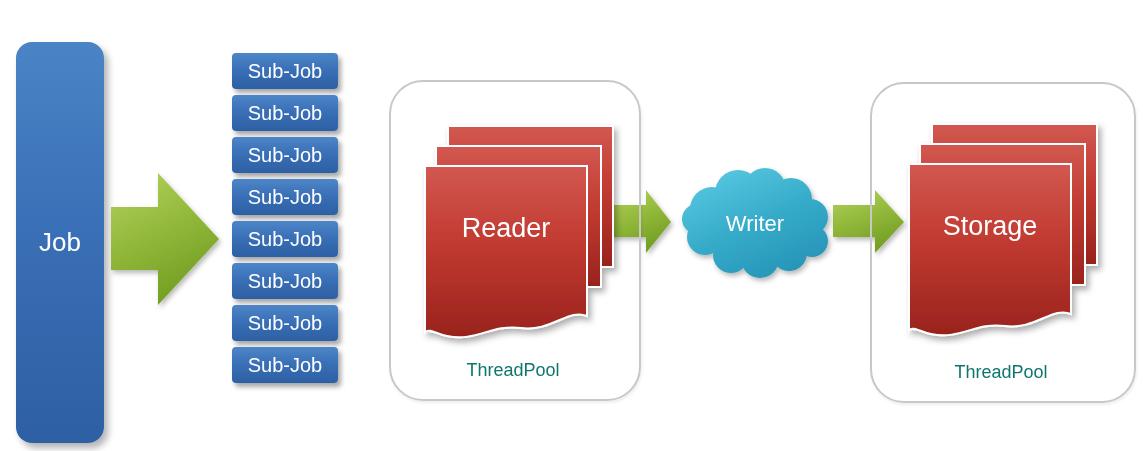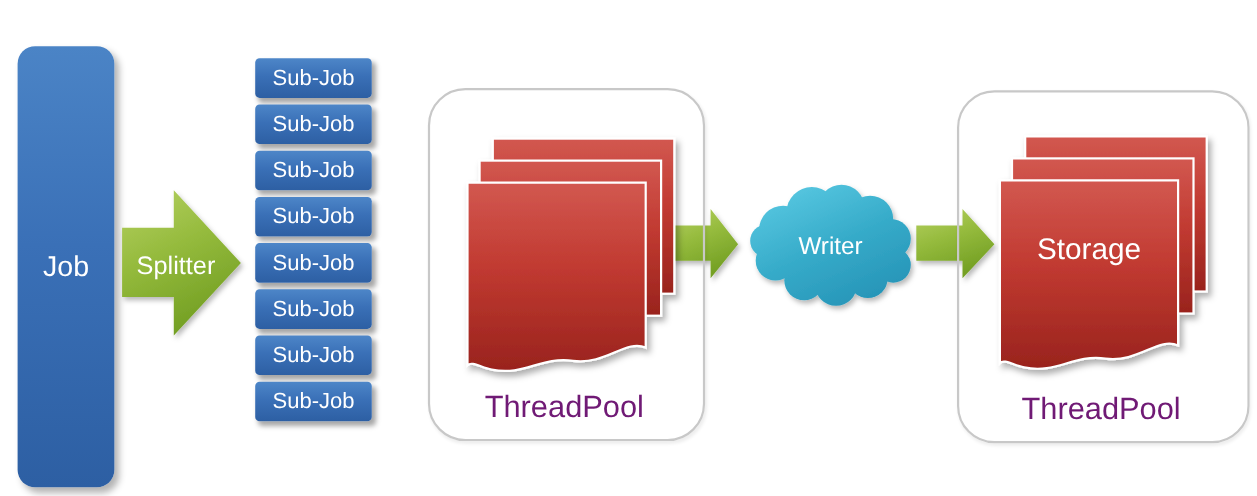--- a/index.html
+++ b/index.html
@@ -32,21 +32,21 @@
     color:#ffffff;font-size:20px;
   }
   
   .pool-container{
     border:2px solid #c8c8c8;border-radius:34px;background:transparent;
     box-shadow:1px 2px 3px rgba(0,0,0,0.07);
     z-index:2;
   }
   .reader-container{left:389px;top:80px;width:248px;height:317px;}
   .writer-container{left:870px;top:82px;width:262px;height:317px;}
-  .pool-label{color:#701a75;font-size:28px;}
+  .pool-label{color:#0f766e;font-size:18px;}
   .reader-pool-label{left:389px;top:355px;width:248px;height:30px;}
   .writer-pool-label{left:870px;top:357px;width:262px;height:30px;}
   .stack-label{font-size:27px;z-index:4;}
   .reader-stack-label{left:425px;top:206px;width:162px;height:44px;}
   .writer-stack-label{left:909px;top:204px;width:162px;height:44px;}
   .splitter-label{left:112px;top:227px;width:96px;height:28px;font-size:23px;z-index:4;}
   .storage-label{left:679px;top:209px;width:152px;height:30px;font-size:22px;z-index:4;}
   svg.shape{position:absolute;overflow:visible;}
   .z1{z-index:1}.z3{z-index:3}
 </style>
@@ -80,21 +80,20 @@
       </filter>
     </defs>
   </svg>
 
   <div class="abs job-box"></div>
   <div class="lbl job-label" style="z-index:4">Job</div>
 
   <svg class="shape z3" style="left:111px;top:171px" width="112" height="138">
     <polygon points="0,36 47,36 47,2 108,68 47,134 47,99 0,99" fill="url(#greenGrad)" filter="url(#shadowSm)"></polygon>
   </svg>
-  <div class="lbl splitter-label">Splitter</div>
 
   <div class="abs subjob-list">
     <div class="subjob-item">
         <span>Sub-Job</span>
       </div>
     <div class="subjob-item">
         <span>Sub-Job</span>
       </div>
     <div class="subjob-item">
         <span>Sub-Job</span>
@@ -117,20 +116,21 @@
   </div>
 
   <div class="abs pool-container reader-container"></div>
   <svg class="shape z3" style="left:423px;top:126px" width="192" height="220">
     <g filter="url(#shadow)">
       <rect x="25" y="0" width="165" height="141" fill="url(#redGrad)" stroke="#ffffff" stroke-width="2"></rect>
       <rect x="13" y="20" width="165" height="141" fill="url(#redGrad)" stroke="#ffffff" stroke-width="2"></rect>
       <path d="M2 40 H164 V190 C146 182 128 206 98 202 C68 198 54 216 24 210 C14 208 6 202 2 206 Z" fill="url(#redGrad)" stroke="#ffffff" stroke-width="2"></path>
     </g>
   </svg>
+  <div class="lbl stack-label reader-stack-label">Reader</div>
   <div class="lbl pool-label reader-pool-label">ThreadPool</div>
 
   <svg class="shape z1" style="left:611px;top:188px" width="64" height="68">
     <polygon points="0,17 35,17 35,2 60,34 35,65 35,49 0,49" fill="url(#greenGrad)" filter="url(#shadowSm)"></polygon>
   </svg>
 
   <svg class="shape z3" style="left:679px;top:166px" width="152" height="116">
     <g filter="url(#shadowSm)" fill="url(#tealGrad)">
       <ellipse cx="76" cy="59" rx="55" ry="34"></ellipse>
       <circle cx="33" cy="43" r="22"></circle>

